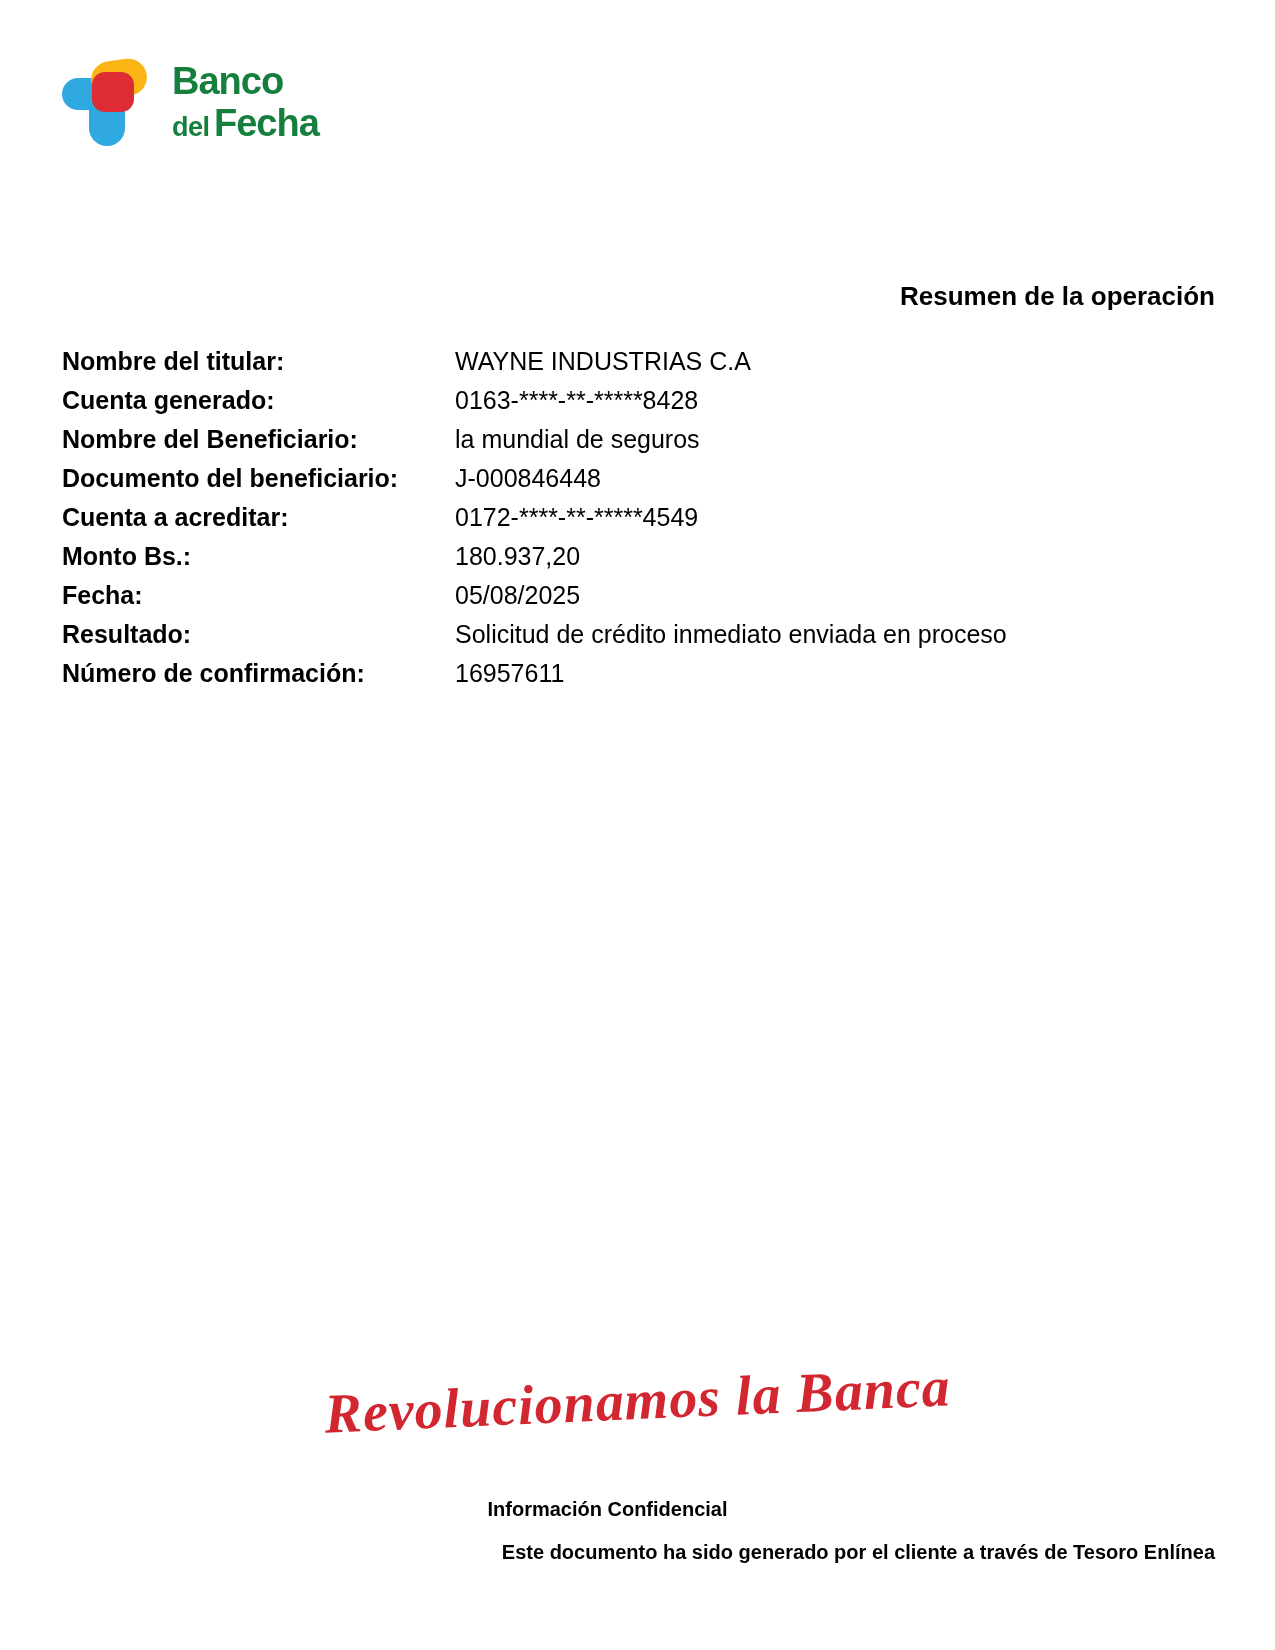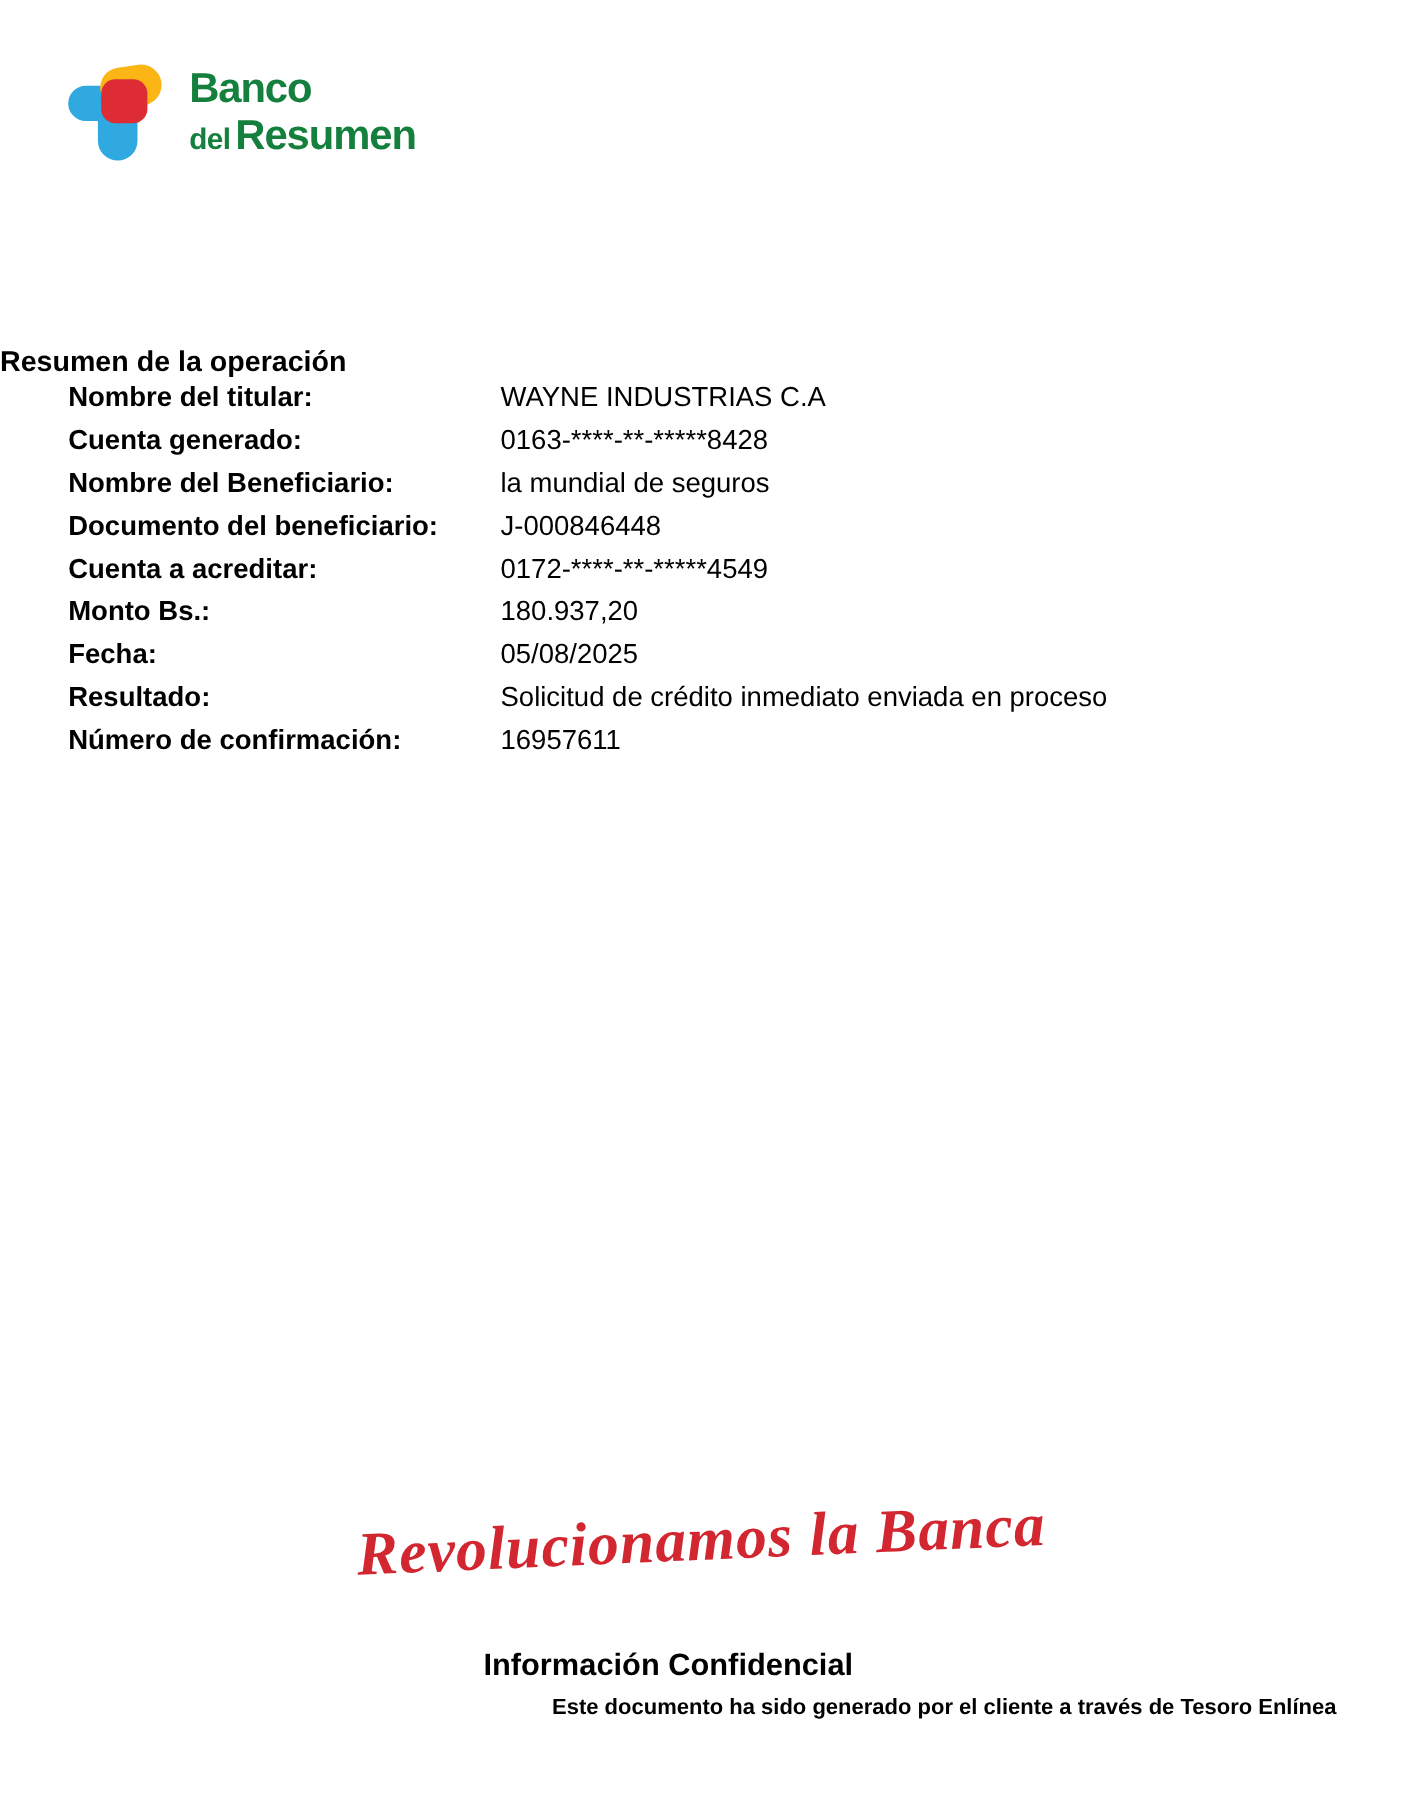--- a/index.html
+++ b/index.html
@@ -78,24 +78,23 @@
     font-weight: bold;
     line-height: 37px;
     white-space: nowrap;
   }
 
   
   .title {
     position: absolute;
     left: 0; top: 281px;
     width: 1215px;
-    text-align: left;
+    text-align: right;
     font-size: 26px;
     font-weight: bold;
-    margin-top: 32px;
   }
 
   
   .rows {
     position: absolute;
     left: 62px; top: 342px;
     width: 1120px;
   }
   .row {
     display: flex;
@@ -126,21 +125,21 @@
     font-size: 56px;
     letter-spacing: 1px;
     color: #D22630;
     transform: rotate(-2.5deg);
   }
   .confidential {
     position: absolute;
     left: 0; top: 1498px;
     width: 1215px;
     text-align: center;
-    font-size: 28px;
+    font-size: 20px;
     font-weight: bold;
   }
   .note {
     position: absolute;
     left: 0; top: 1541px;
     width: 1215px;
     text-align: right;
     font-size: 20px;
     font-weight: bold;
   }
@@ -151,21 +150,21 @@
 <div class="page">
 
   <div class="logo-icon">
     <div class="arm-h"></div>
     <div class="arm-v"></div>
     <div class="pill-yellow"></div>
     <div class="sq-red"></div>
   </div>
   <div class="wordmark">
     <div class="wm1">Banco</div>
-    <div class="wm2"><span class="wm-del">del</span> <span class="wm-tesoro">Resumen</span></div>
+    <div class="wm2"><span class="wm-del">del</span> <span class="wm-tesoro">Fecha</span></div>
   </div>
 
 
   <div class="title">Resumen de la operación</div>
 
   <div class="rows" id="rows">
   <div class="row">
     <div class="row-label">Nombre del titular:</div>
     <div class="row-value">WAYNE INDUSTRIAS C.A</div>
   </div>

